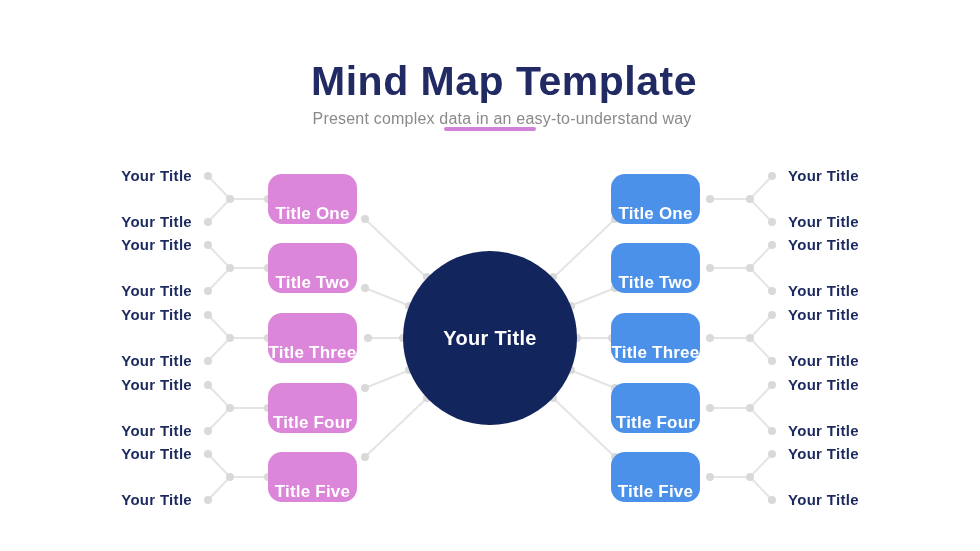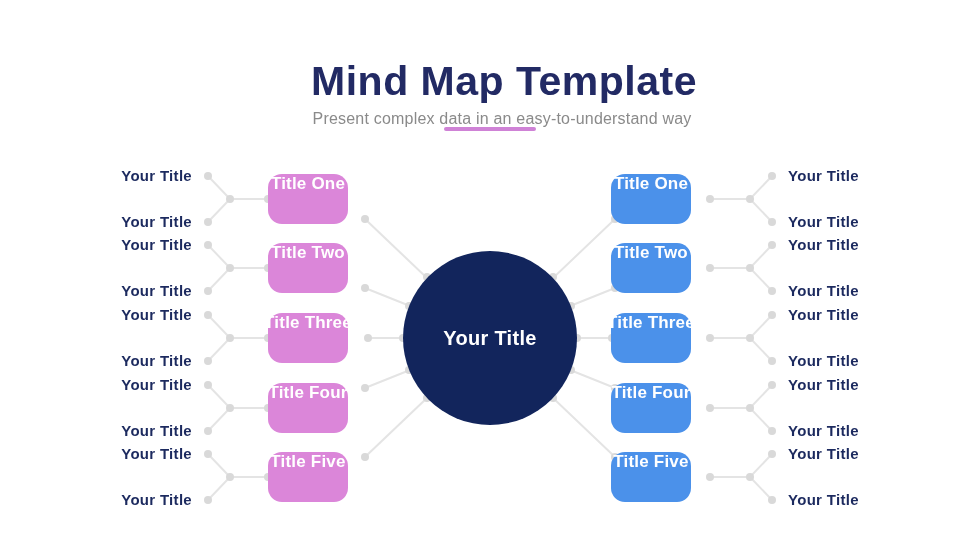--- a/index.html
+++ b/index.html
@@ -35,22 +35,22 @@
   .connector-svg{position:absolute;left:0;top:0;width:980px;height:551px;}
   .connector-svg path{stroke:var(--connector-line);stroke-width:2;fill:none;}
   .connector-svg circle{fill:var(--connector-dot);}
   .central-node{
     position:absolute;left:403px;top:251px;width:174px;height:174px;
     border-radius:50%;background:var(--circle-navy);
     display:flex;align-items:center;justify-content:center;
   }
   .central-node span{color:#fff;font-size:20px;font-weight:bold;letter-spacing:.3px;}
   .node-box{
-    position:absolute;width:80px;height:50px;border-radius:14px;
-    display:flex;align-items:flex-start;justify-content:center;
+    position:absolute;width:89px;height:50px;border-radius:14px;
+    display:flex;align-items:flex-end;justify-content:center;
   }
   .node-box span{color:#fff;font-size:17px;font-weight:bold;letter-spacing:.2px;white-space:nowrap;}
   .node-box.left{left:268px;background:var(--pink);}
   .node-box.right{left:611px;background:var(--blue);}
   .leaf{
     position:absolute;height:18px;line-height:18px;width:110px;
     color:var(--label-navy);font-size:15px;font-weight:bold;letter-spacing:.3px;
     white-space:nowrap;
   }
   .leaf.left{left:82px;text-align:right;}

